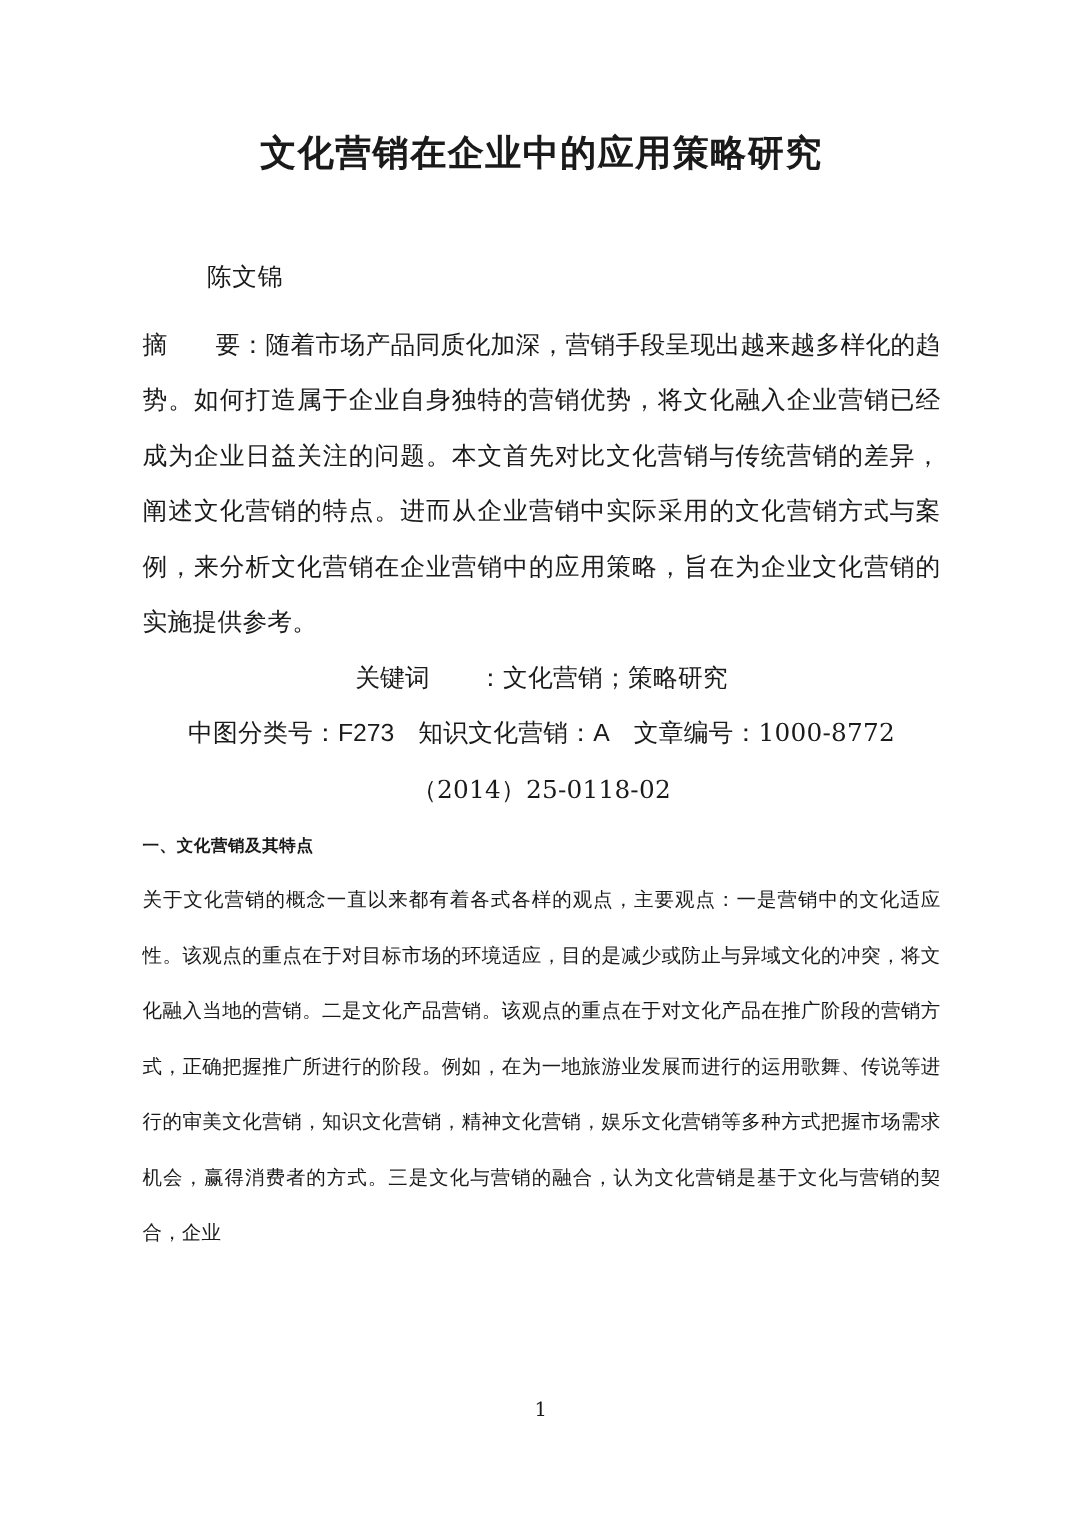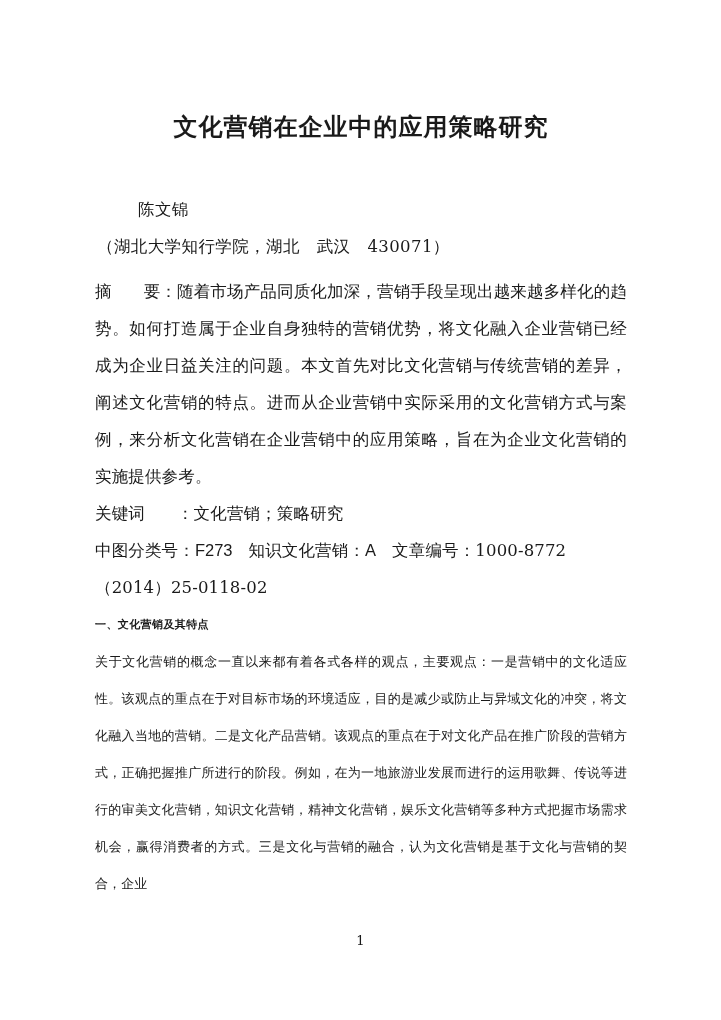--- a/index.html
+++ b/index.html
@@ -29,21 +29,21 @@
   }
 
   
   .doc-title {
     font-size: 24px;
     font-weight: bold;
     text-align: center;
     letter-spacing: 1px;
     line-height: 32px;
     margin: 0;
-    padding-top: 111px;
+    padding-top: 86px;
     white-space: nowrap;
   }
 
   
   .author-line {
     font-size: 16.5px;
     line-height: 37px;
     margin-top: 48px;
     letter-spacing: 0.4px;
     margin-left: 43px;
@@ -61,21 +61,21 @@
   }
   .para {
     font-size: 16.5px;
     line-height: 37px;
     margin: 0;
     text-align: justify;
     text-justify: inter-ideograph;
     letter-spacing: 0.15px;
   }
   .para.no-justify {
-    text-align: left;
+    text-align: center;
   }
   .gap-wide {
     display: inline-block;
     width: 32px;
   }
   .gap-small {
     display: inline-block;
     width: 16px;
   }
   .latin {
@@ -117,21 +117,20 @@
 <body>
 
 <div class="page">
 
   <div class="content">
 
     <h1 class="doc-title">文化营销在企业中的应用策略研究</h1>
 
     <div class="author-line">陈文锦</div>
 
-    <div class="affiliation-line">（湖北大学知行学院，湖北　武汉　430071）</div>
 
     <div class="meta-block">
 
       <p class="para"><span>摘</span><span class="gap-wide"></span><span>要</span><span>：</span><span>随着市场产品同质化加深，营销手段呈现出越来越多样化的趋势。如何打造属于企业自身独特的营销优势，将文化融入企业营销已经成为企业日益关注的问题。本文首先对比文化营销与传统营销的差异，阐述文化营销的特点。进而从企业营销中实际采用的文化营销方式与案例，来分析文化营销在企业营销中的应用策略，旨在为企业文化营销的实施提供参考。</span></p>
 
       <p class="para no-justify"><span>关键词</span><span class="gap-wide"></span><span>：</span><span>文化营销；策略研究</span></p>
 
       <p class="para no-justify"><span>中图分类号：</span><span class="latin">F273</span><span class="gap-small"></span><span>知识文化营销：</span><span class="latin">A</span><span class="gap-small"></span><span>文章编号：</span><span>1000-8772（2014）25-0118-02</span></p>
 
     </div>

